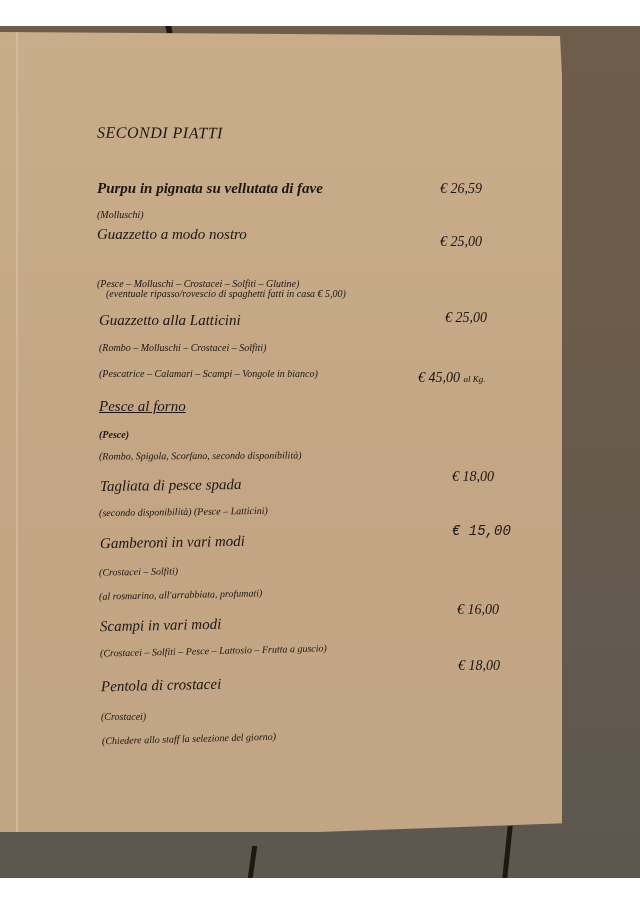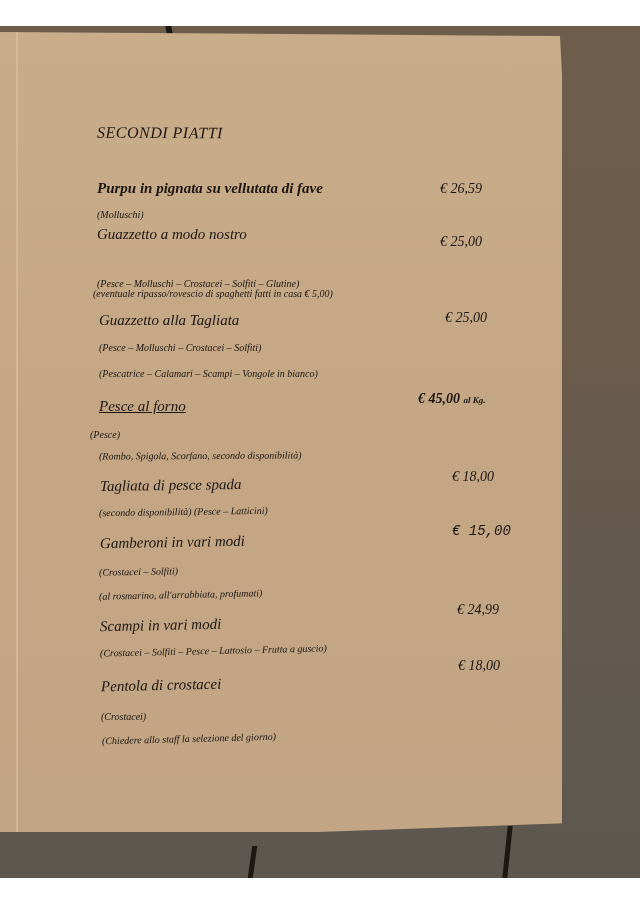--- a/index.html
+++ b/index.html
@@ -46,44 +46,44 @@
 
 <div class="text heading" style="left:97px;top:124px;transform:rotate(0.3deg);">SECONDI PIATTI</div>
 
 <div class="text dish" style="left:97px;top:180px;font-weight:bold;">Purpu in pignata su vellutata di fave</div>
 <div class="text price" style="left:440px;top:181px;">€ 26,59</div>
 <div class="text note" style="left:97px;top:209px;">(Molluschi)</div>
 
 <div class="text dish" style="left:97px;top:226px;">Guazzetto a modo nostro</div>
 <div class="text price" style="left:440px;top:234px;">€ 25,00</div>
 <div class="text note" style="left:97px;top:278px;">(Pesce – Molluschi – Crostacei – Solfiti – Glutine)</div>
-<div class="text note" style="left:93px;top:288px;">(eventuale ripasso/rovescio di spaghetti fatti in casa € 5,00)</div>
+<div class="text note" style="left:106px;top:288px;">(eventuale ripasso/rovescio di spaghetti fatti in casa € 5,00)</div>
 
-<div class="text dish" style="left:99px;top:312px;">Guazzetto alla Tagliata</div>
+<div class="text dish" style="left:99px;top:312px;">Guazzetto alla Latticini</div>
 <div class="text price" style="left:445px;top:310px;">€ 25,00</div>
-<div class="text note" style="left:99px;top:342px;">(Pesce – Molluschi – Crostacei – Solfiti)</div>
+<div class="text note" style="left:99px;top:342px;">(Rombo – Molluschi – Crostacei – Solfiti)</div>
 <div class="text note" style="left:99px;top:368px;">(Pescatrice – Calamari – Scampi – Vongole in bianco)</div>
 
 <div class="text dish" style="left:99px;top:398px;text-decoration:underline;">Pesce al forno</div>
-<div class="text price" style="left:418px;top:391px;font-weight:bold;">
+<div class="text price" style="left:418px;top:370px;">
   <span>€ 45,00</span>
   <span class="unit">al Kg.</span>
 </div>
-<div class="text note" style="left:90px;top:429px;">(Pesce)</div>
+<div class="text note" style="left:99px;top:429px;font-weight:bold;">(Pesce)</div>
 <div class="text note" style="left:99px;top:450px;transform:rotate(-0.3deg);">(Rombo, Spigola, Scorfano, secondo disponibilità)</div>
 
 <div class="text dish" style="left:100px;top:477px;transform:rotate(-0.8deg);">Tagliata di pesce spada</div>
 <div class="text price" style="left:452px;top:469px;">€ 18,00</div>
 <div class="text note" style="left:99px;top:506px;transform:rotate(-0.8deg);">(secondo disponibilità) (Pesce – Latticini)</div>
 
 <div class="text dish" style="left:100px;top:534px;transform:rotate(-1deg);">Gamberoni in vari modi</div>
 <div class="text price" style="left:452px;top:523px;font-family:Liberation Mono, monospace;">€ 15,00</div>
 <div class="text note" style="left:99px;top:566px;transform:rotate(-1deg);">(Crostacei – Solfiti)</div>
 <div class="text note" style="left:99px;top:589px;transform:rotate(-1.2deg);">(al rosmarino, all'arrabbiata, profumati)</div>
 
 <div class="text dish" style="left:100px;top:617px;transform:rotate(-1.2deg);">Scampi in vari modi</div>
-<div class="text price" style="left:457px;top:602px;">€ 24,99</div>
+<div class="text price" style="left:457px;top:602px;">€ 16,00</div>
 <div class="text note" style="left:100px;top:645px;transform:rotate(-1.3deg);">(Crostacei – Solfiti – Pesce – Lattosio – Frutta a guscio)</div>
 
 <div class="text dish" style="left:101px;top:677px;transform:rotate(-1.3deg);">Pentola di crostacei</div>
 <div class="text price" style="left:458px;top:658px;">€ 18,00</div>
 <div class="text note" style="left:101px;top:711px;font-style:italic;">(Crostacei)</div>
 <div class="text note" style="left:102px;top:733px;transform:rotate(-1.5deg);">(Chiedere allo staff la selezione del giorno)</div>
 
 </body></html>

